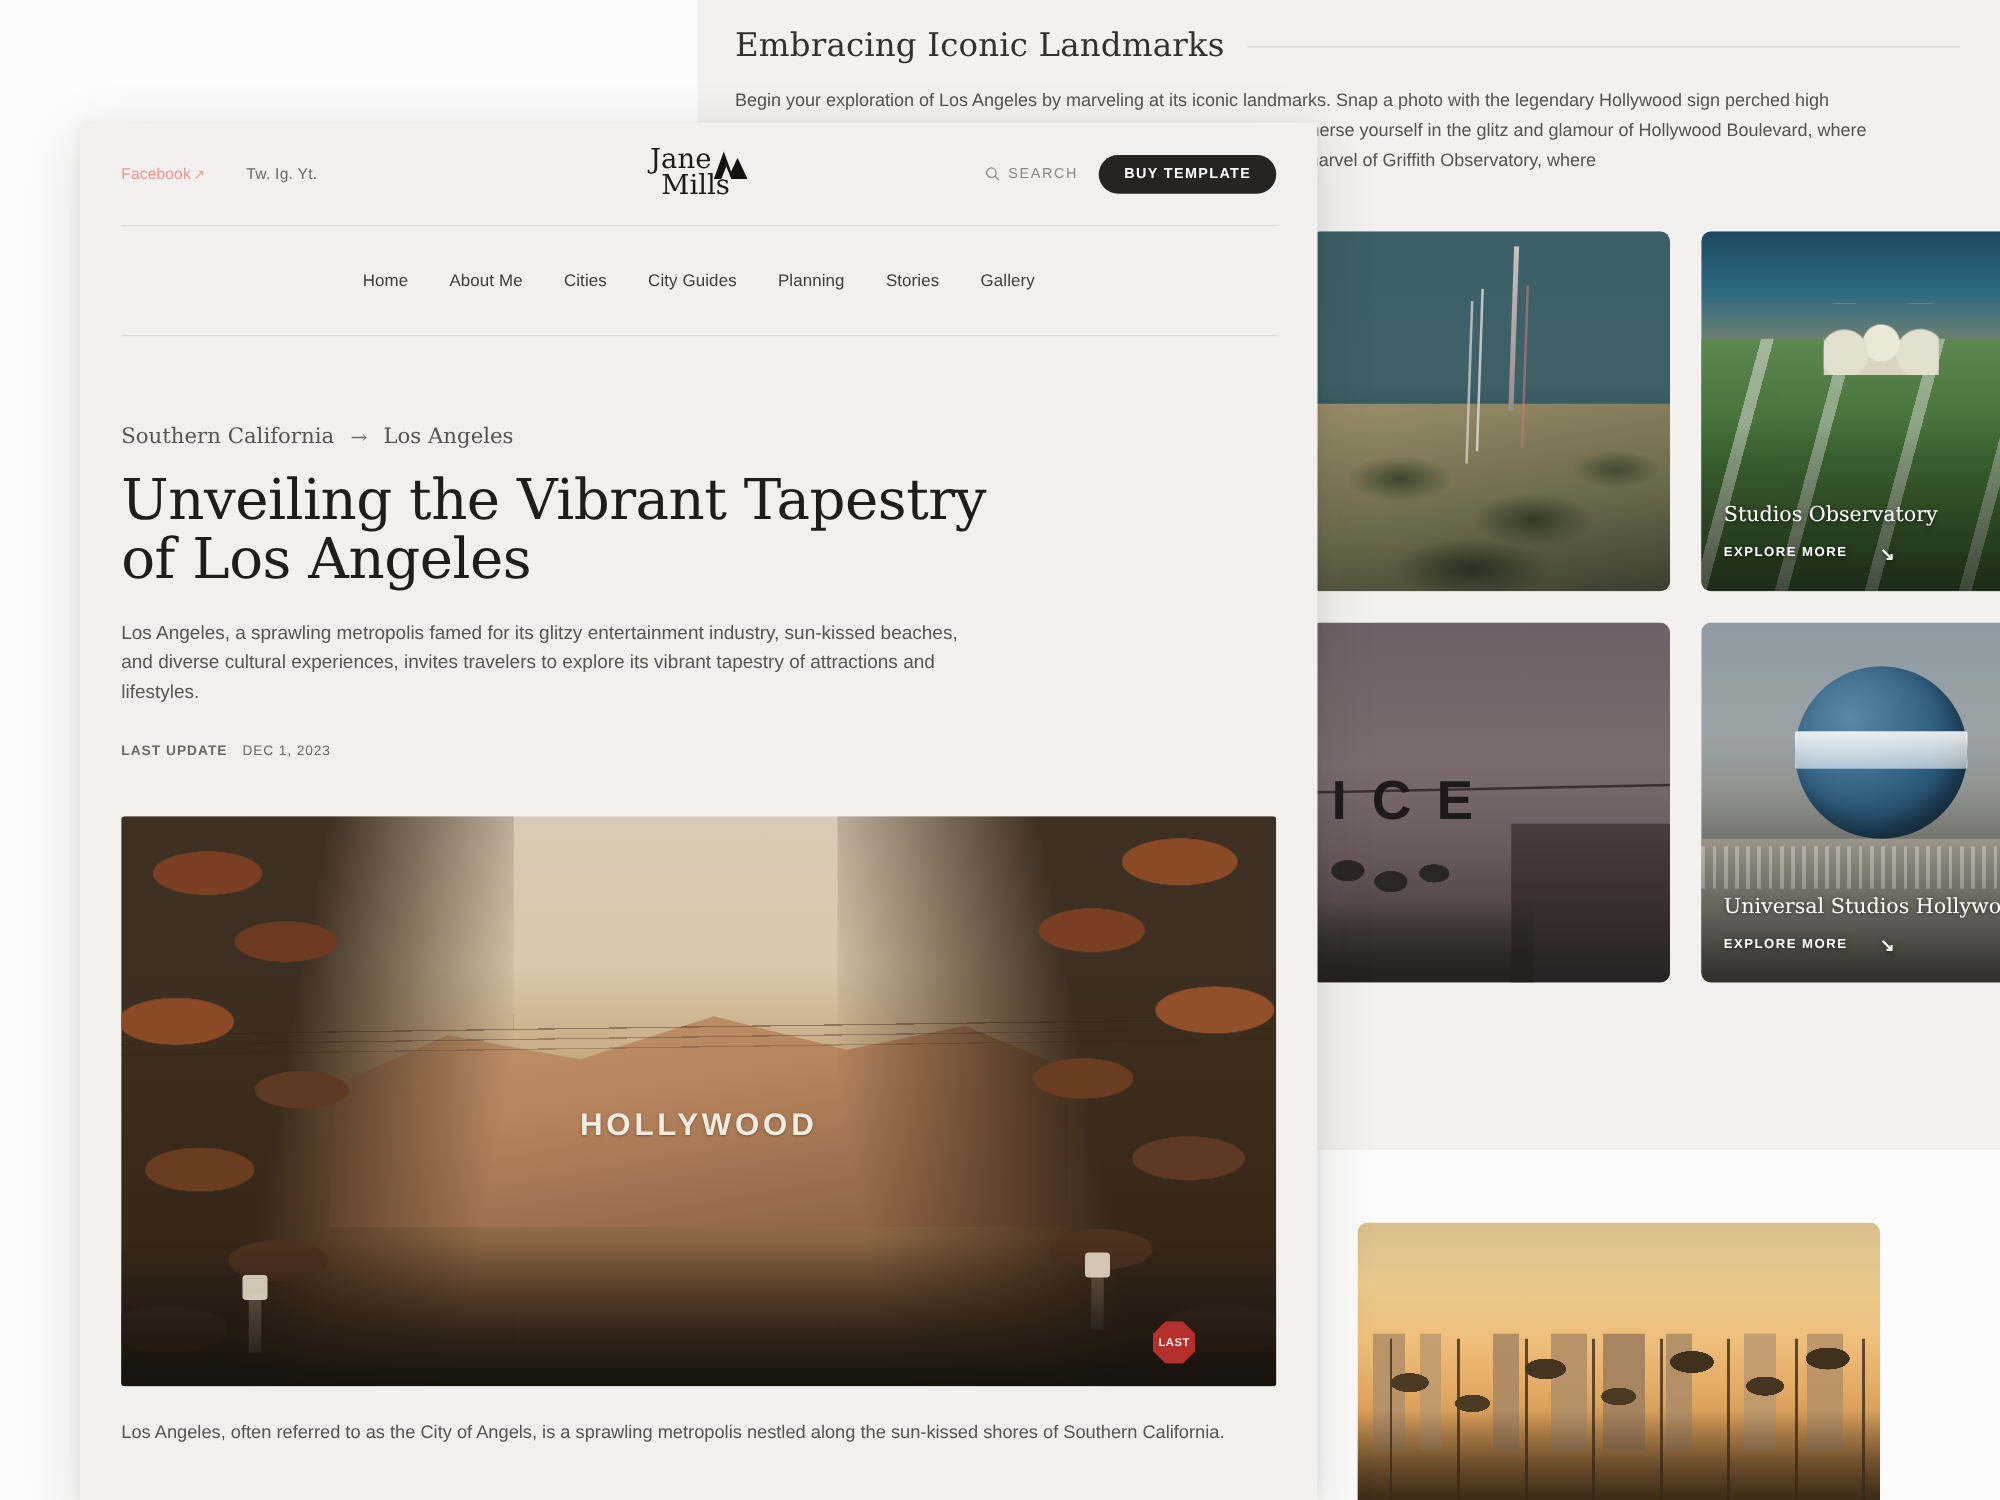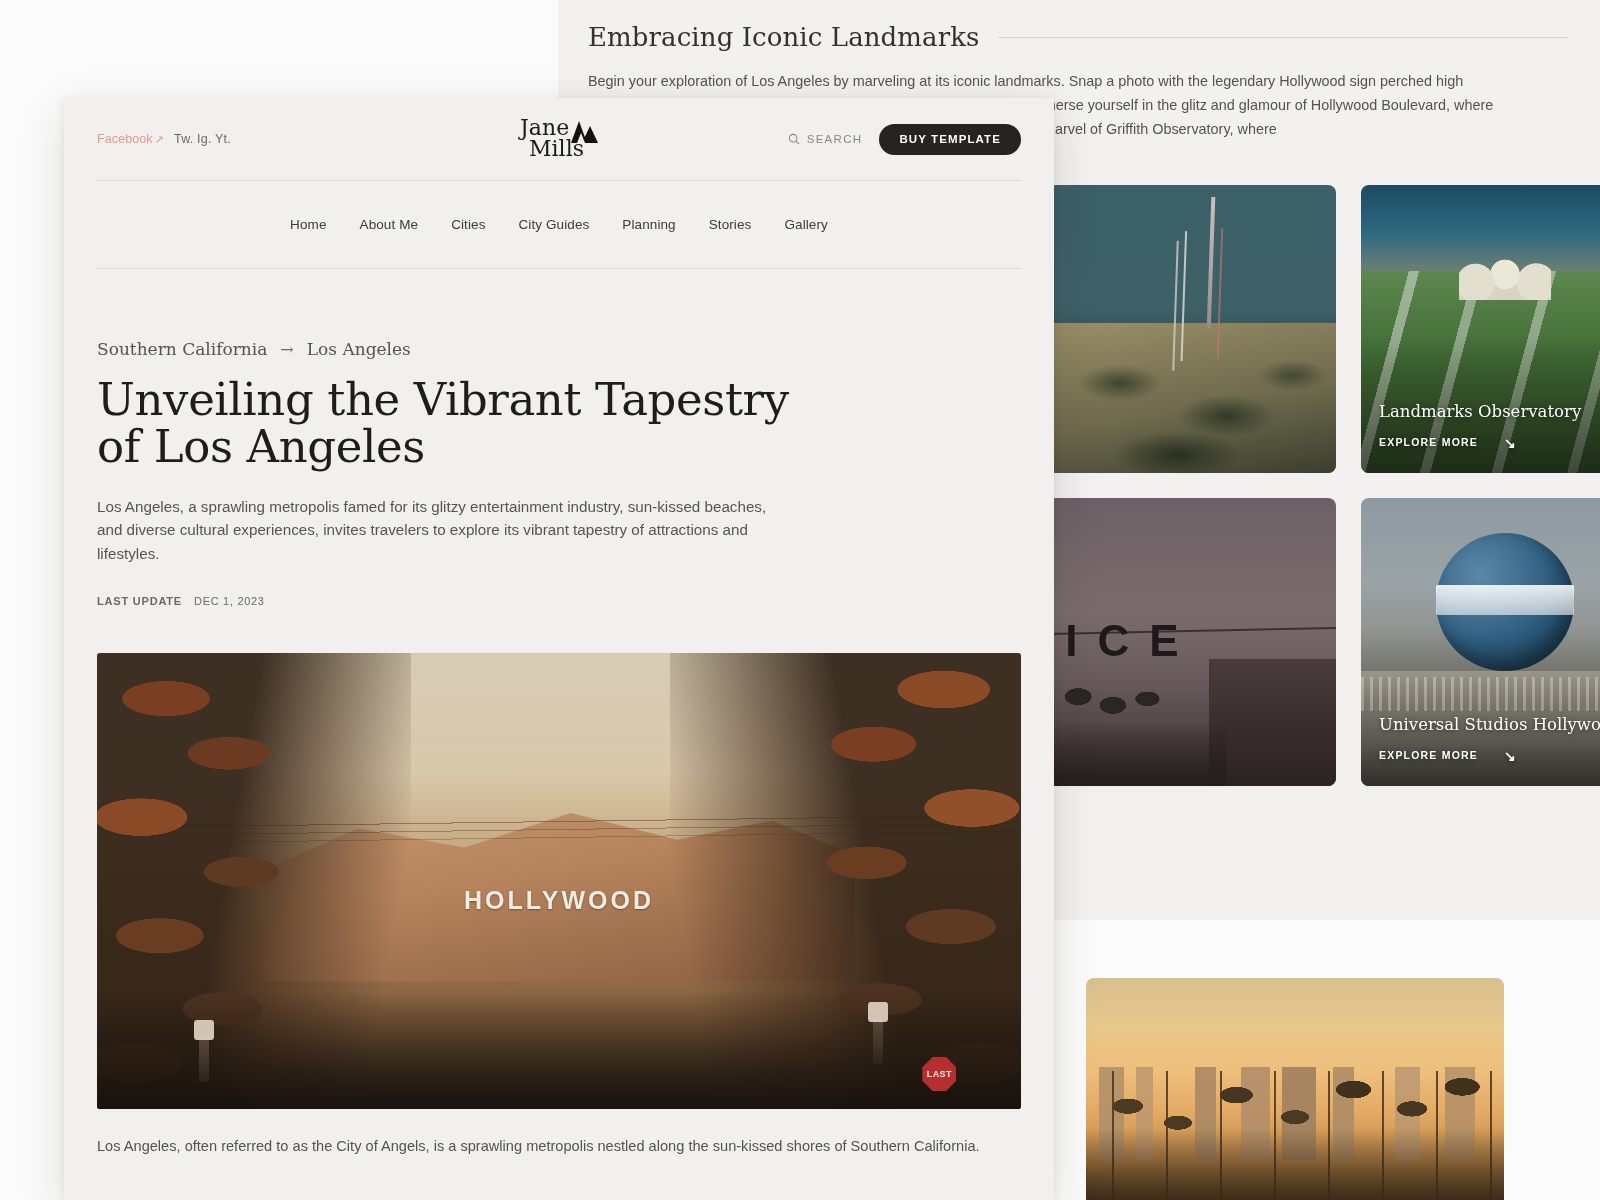--- a/index.html
+++ b/index.html
@@ -266,26 +266,25 @@
   .topbar {
     position: relative;
     height: 82px;
     display: flex;
     align-items: center;
     padding: 0 33px;
   }
   .social {
     display: flex;
     align-items: baseline;
-    gap: 10px;
     font-size: 12.5px;
   }
   .social-primary { color: #e9968c; letter-spacing: .1px; }
   .social-primary .extlink { font-size: 11px; margin-left: 2px; }
-  .social-rest { color: #6d6a67; letter-spacing: .2px; }
+  .social-rest { color: #6d6a67; letter-spacing: .2px; margin-left: 33px; }
 
   .brand {
     position: absolute;
     left: 50%;
     top: 50%;
     transform: translate(-50%, -50%);
     display: flex;
     align-items: center;
   }
   .brand-text {
@@ -496,21 +495,21 @@
       <div class="card-row">
         <div class="photo-card">
           <div class="art-tower">
               <div class="mast"></div>
             </div>
         </div>
         <div class="photo-card">
           <div class="art-griffith">
               <div class="grass-dim"></div>
             </div>
-          <div class="card-caption">Landmarks Observatory</div>
+          <div class="card-caption">Studios Observatory</div>
           <div class="card-cta">
             <span>EXPLORE MORE</span>
             <span class="cta-arrow">↘</span>
           </div>
         </div>
       </div>
       <div class="card-row">
         <div class="photo-card">
           <div class="art-venice">
             <div class="wire"></div>

